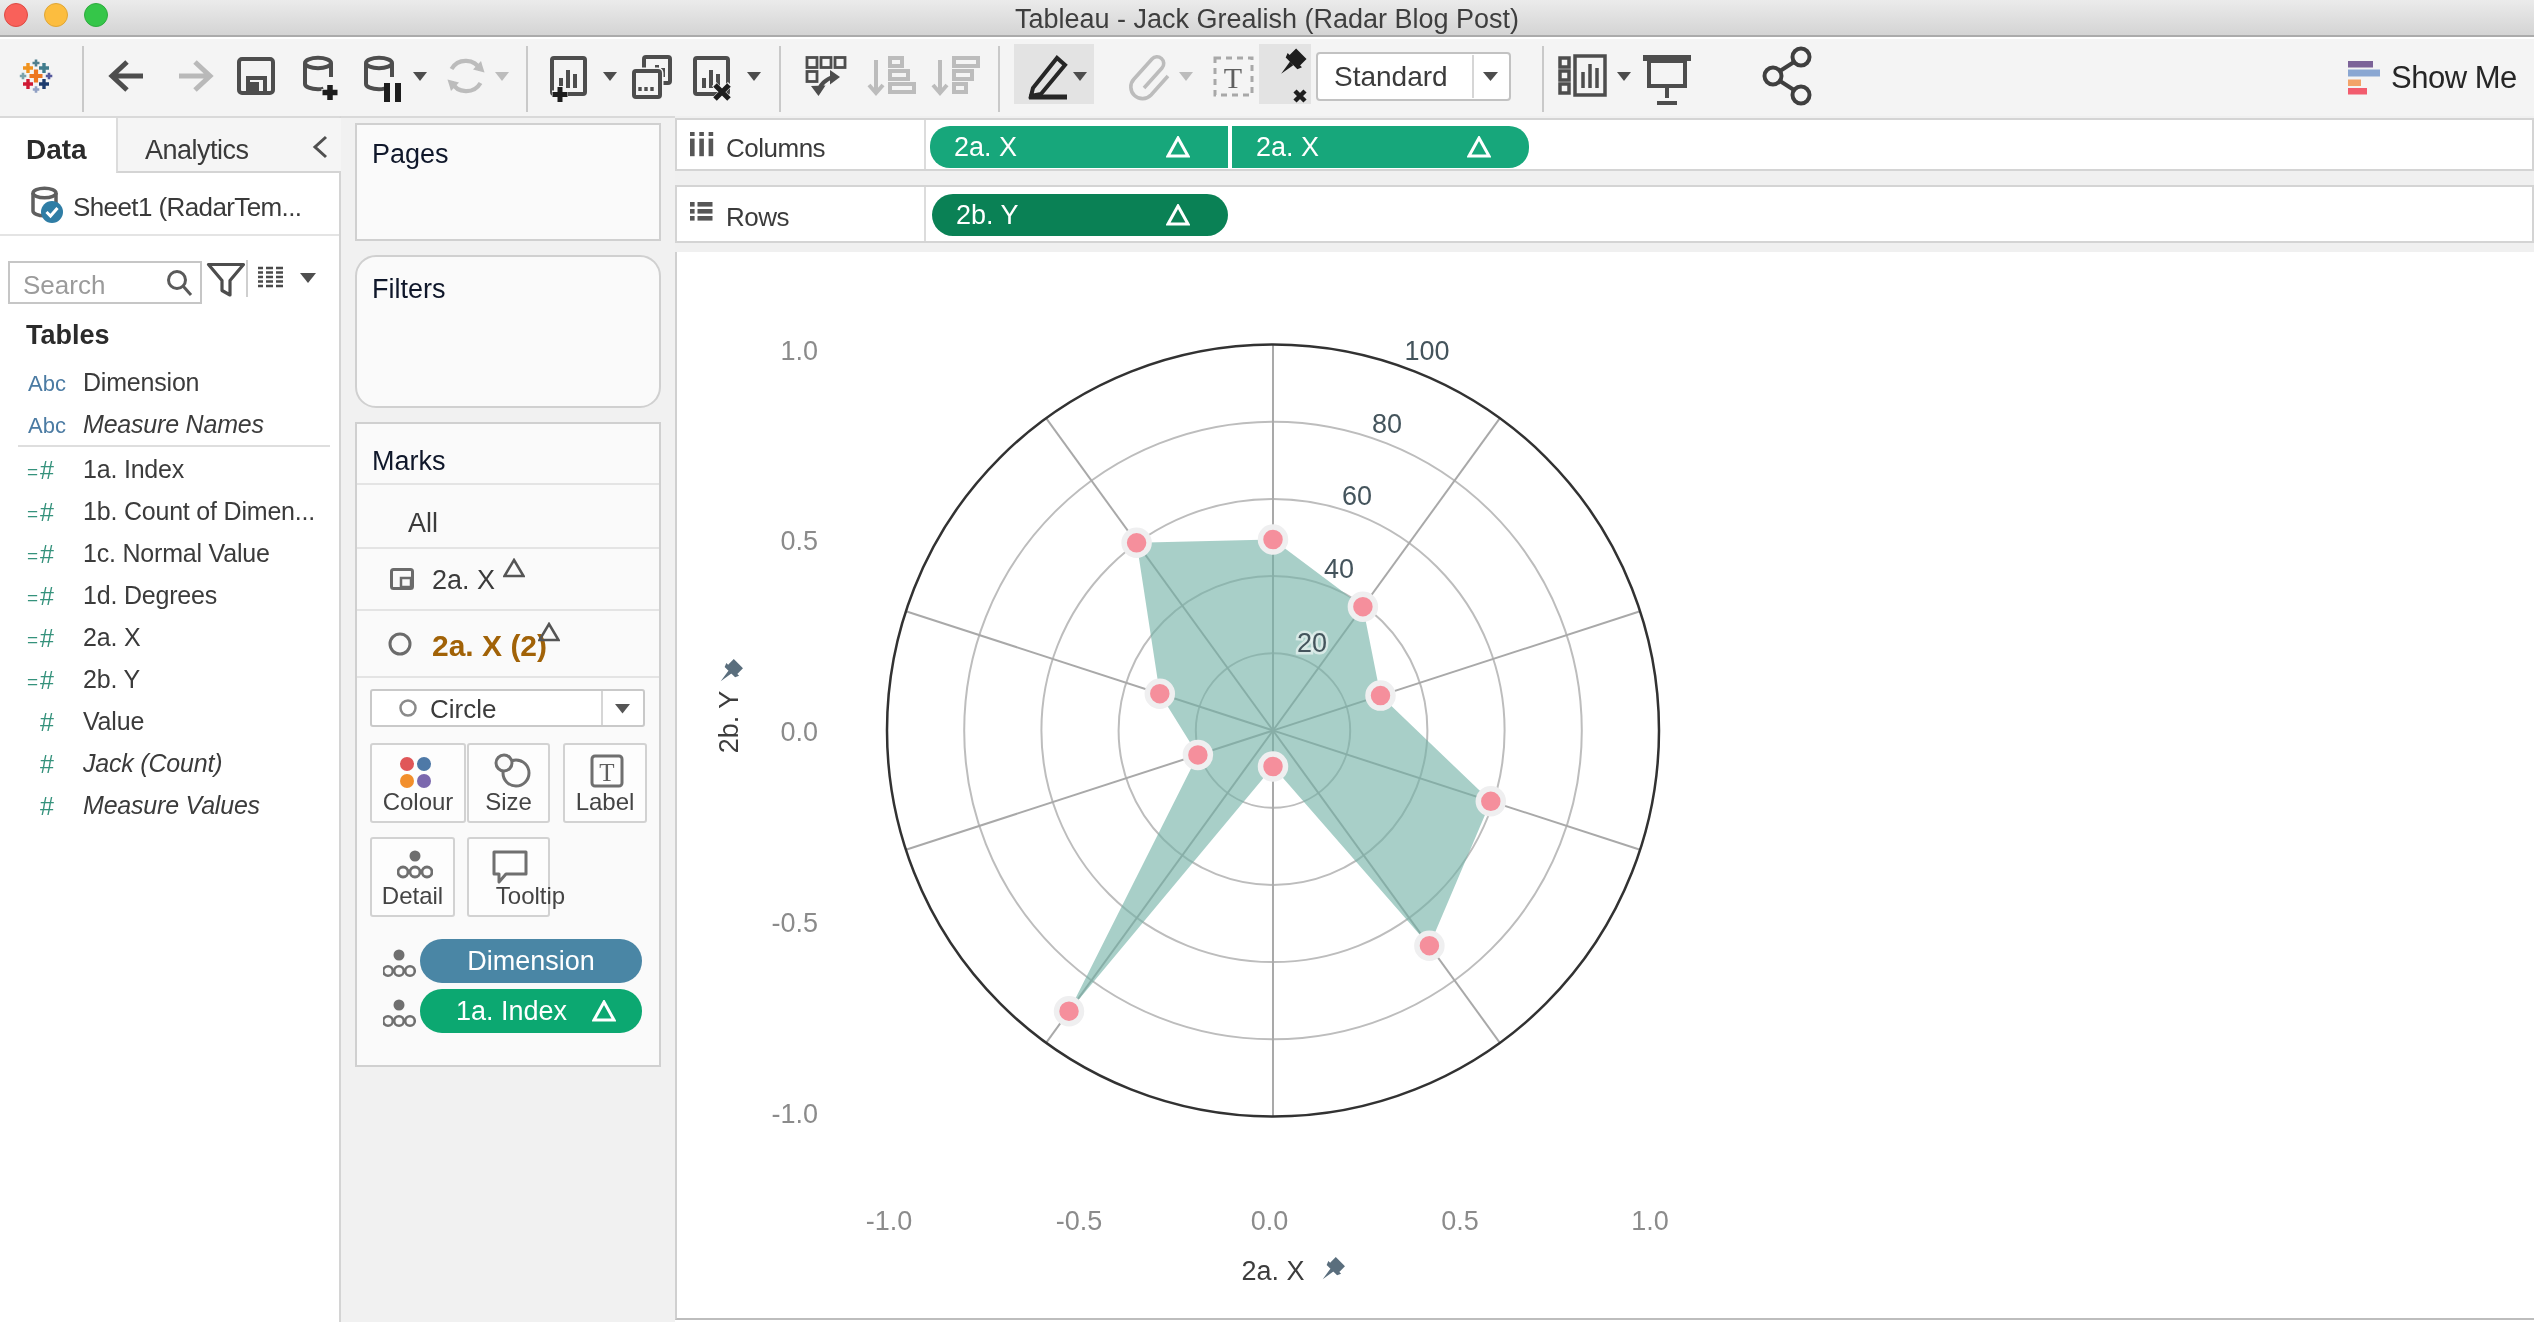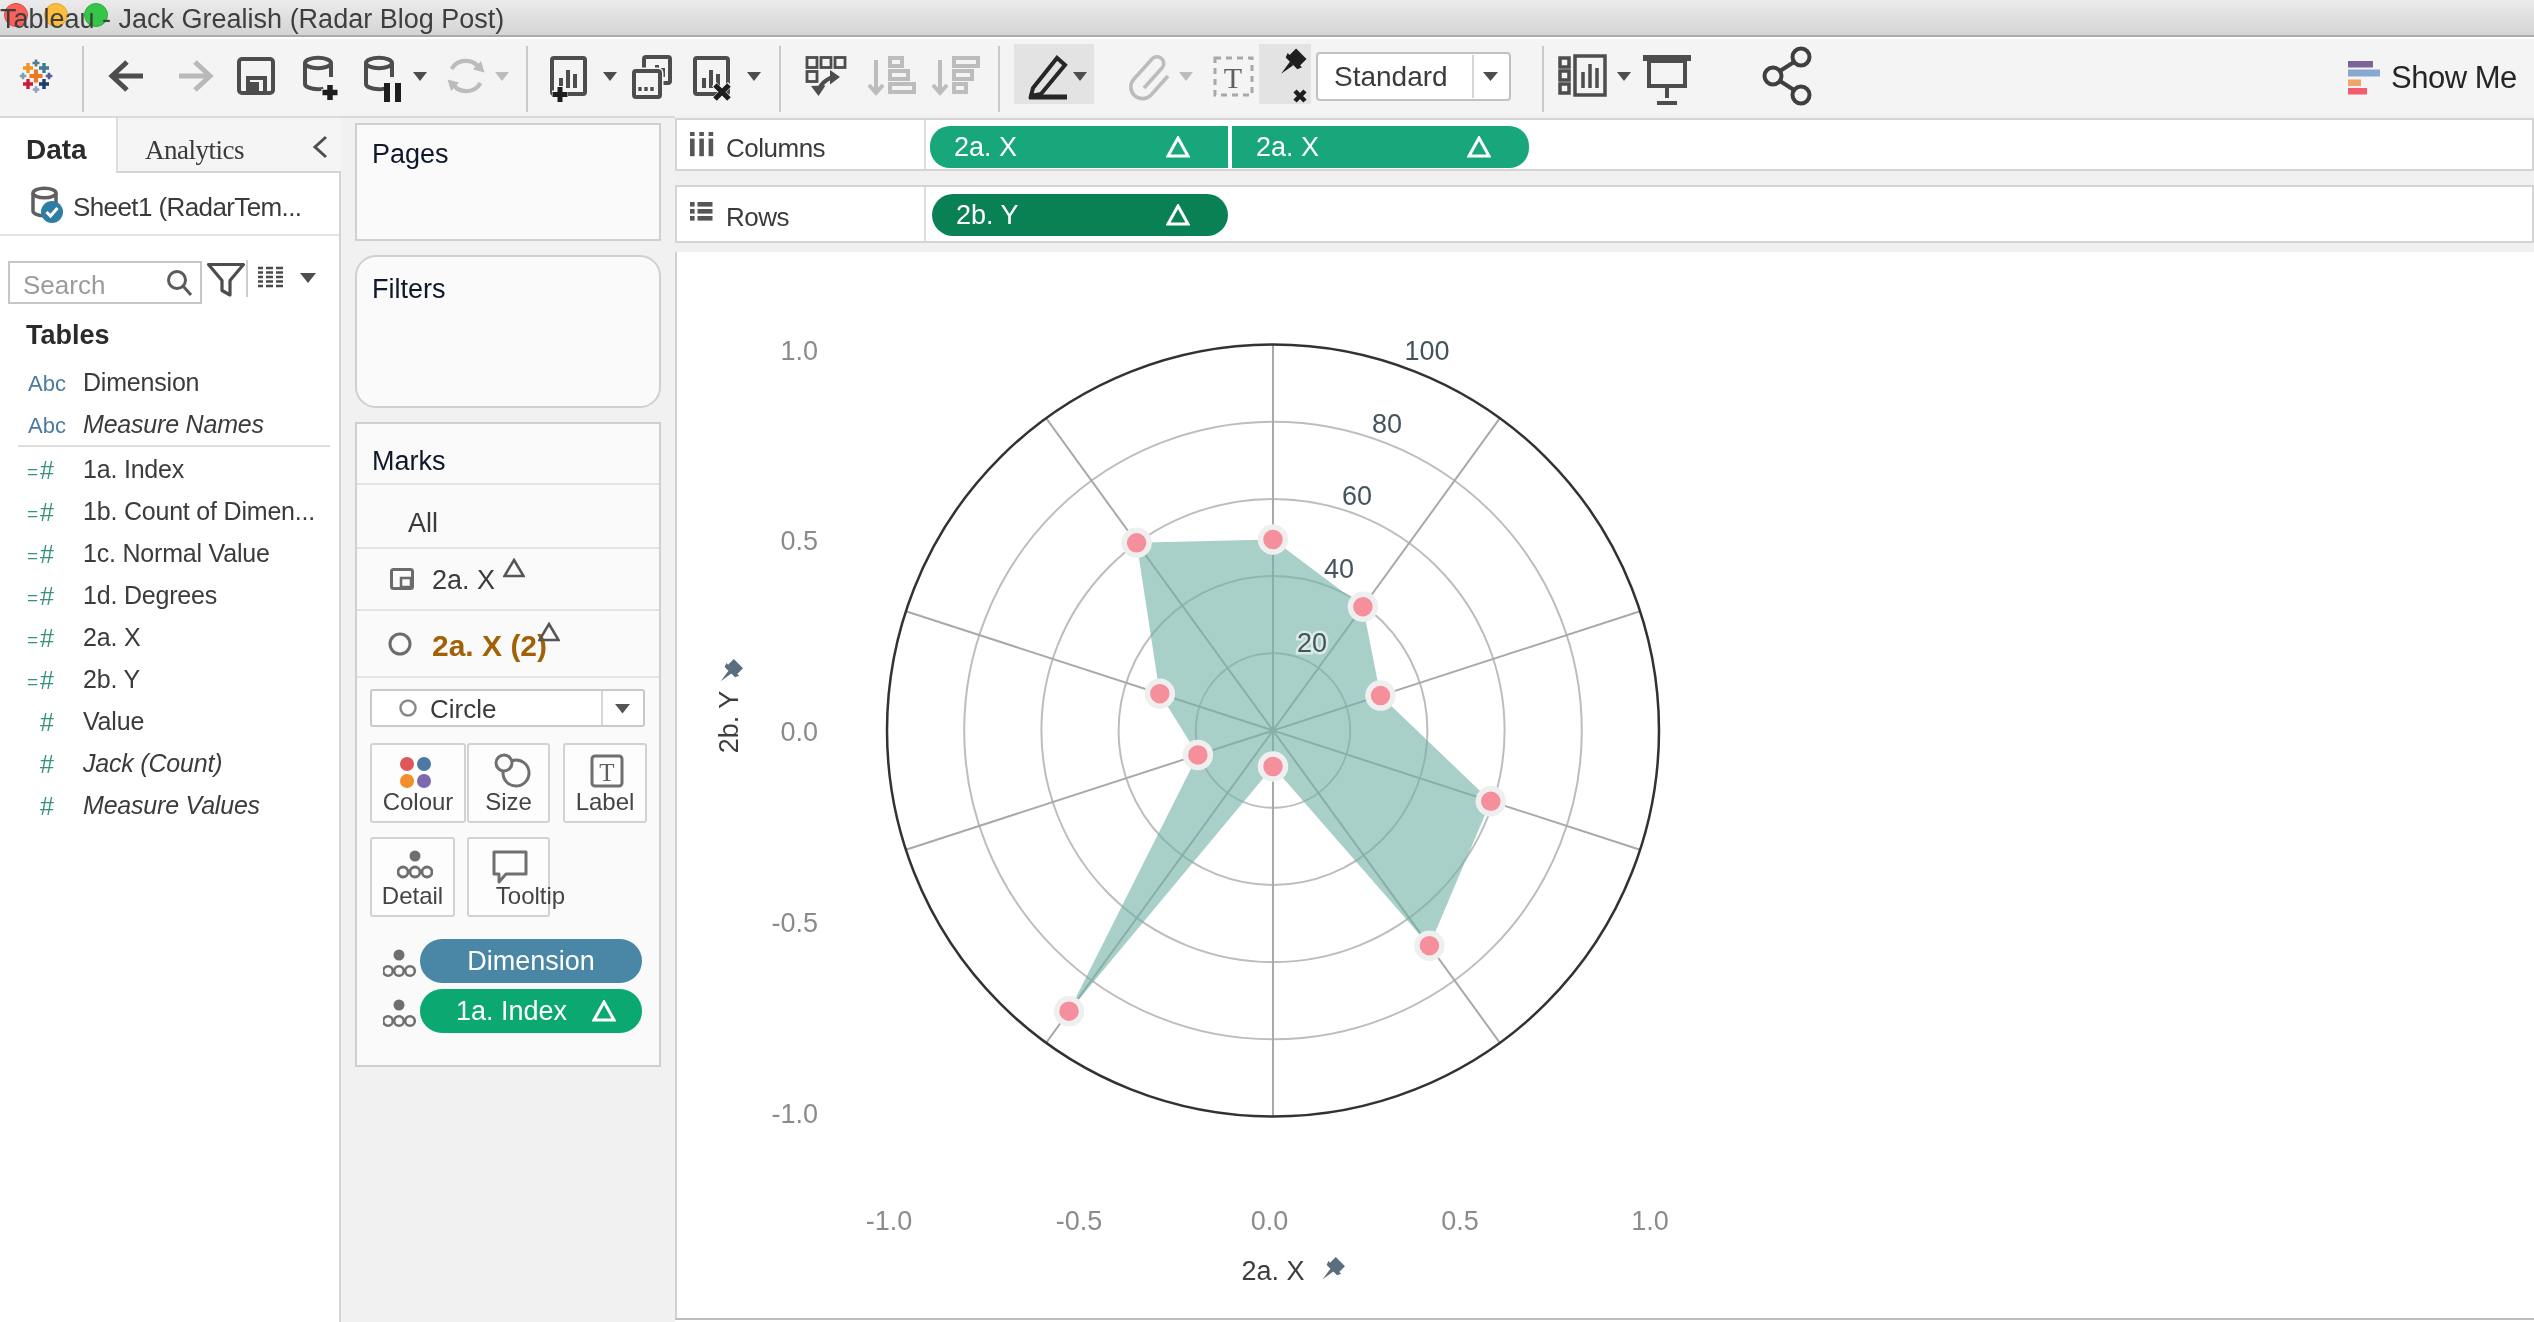--- a/index.html
+++ b/index.html
@@ -4,21 +4,21 @@
 <style>
   * { margin:0; padding:0; box-sizing:border-box; }
   html,body { width:2534px; height:1322px; overflow:hidden; }
   body { font-family:"Liberation Sans", sans-serif; background:#ffffff; position:relative; color:#3b3b3b; }
   .abs { position:absolute; }
 
   
   #titlebar { left:0; top:0; width:2534px; height:37px;
     background:linear-gradient(#ebebeb,#d4d4d4); border-bottom:2px solid #ababab; }
   .tl { position:absolute; top:3px; width:24px; height:24px; border-radius:50%; }
-  #title-text { position:absolute; top:4px; left:0; width:2534px; 
+  #title-text { position:absolute; top:4px; left:0; width:2534px; text-align:center;
     font-size:27px; color:#3e3e3e; }
 
   
   #toolbar { left:0; top:39px; width:2534px; height:77px; background:#f4f4f4; }
 
   
   #sidebar { left:0; top:116px; width:341px; height:1206px; background:#ffffff;
     border-right:2px solid #d4d4d4; border-top:2px solid #d9d9d9; }
   #tab-analytics { position:absolute; left:116px; top:0; width:225px; height:55px;
     background:#f5f5f5; border-left:2px solid #dcdcdc; border-bottom:2px solid #d4d4d4; }
@@ -212,21 +212,21 @@
     <rect x="2348" y="69.5" width="32" height="7" fill="#8aa7d2"></rect>
     <rect x="2348" y="79.5" width="13" height="6.5" fill="#f2a369"></rect>
     <rect x="2348" y="88" width="19" height="6.5" fill="#f25c6e"></rect>
     <text x="2391" y="88" font-size="31" fill="#262626" letter-spacing="-0.5">Show Me</text>
   </svg>
   </div>
 
   <div class="abs" id="sidebar">
     <div id="tab-analytics"></div>
     <div class="abs" style="left:26px; top:16px; font-size:28px; font-weight:bold; color:#2b2b2b;">Data</div>
-    <div class="abs" style="left:145px; top:17px; font-size:27px; letter-spacing:-0.5px; color:#3a3a3a;font-family:Liberation Serif, serif;">Analytics</div>
+    <div class="abs" style="left:145px; top:17px; font-size:27px; letter-spacing:-0.5px; color:#3a3a3a;">Analytics</div>
     <svg class="abs" style="left:310px; top:17px;" width="22" height="24">
       <path d="M16 2 L5 12 L16 22" fill="none" stroke="#4f4f4f" stroke-width="3"></path>
     </svg>
 
     <svg class="abs" style="left:30px; top:67px;" width="36" height="40">
       <g fill="none" stroke="#5f5f5f" stroke-width="3.5">
         <ellipse cx="14.5" cy="8" rx="11.5" ry="4.8"></ellipse>
         <path d="M3 8 v18 a11.5 4.8 0 0 0 11.5 4.8 c1.2 0 2.4 -0.1 3.5 -0.3 M26 8 v10"></path>
       </g>
       <circle cx="22" cy="27" r="11" fill="#2f7da5"></circle>

